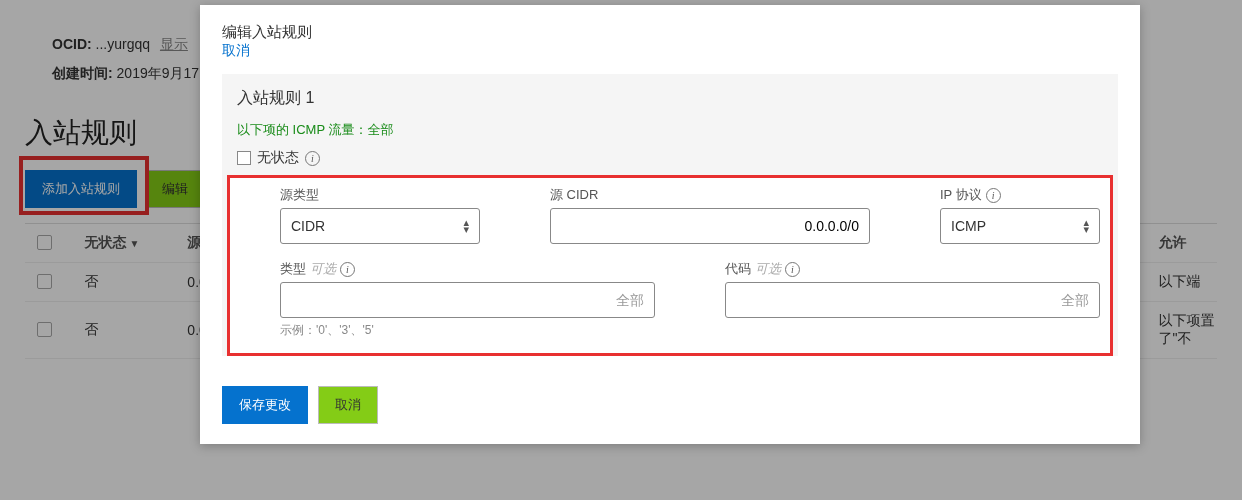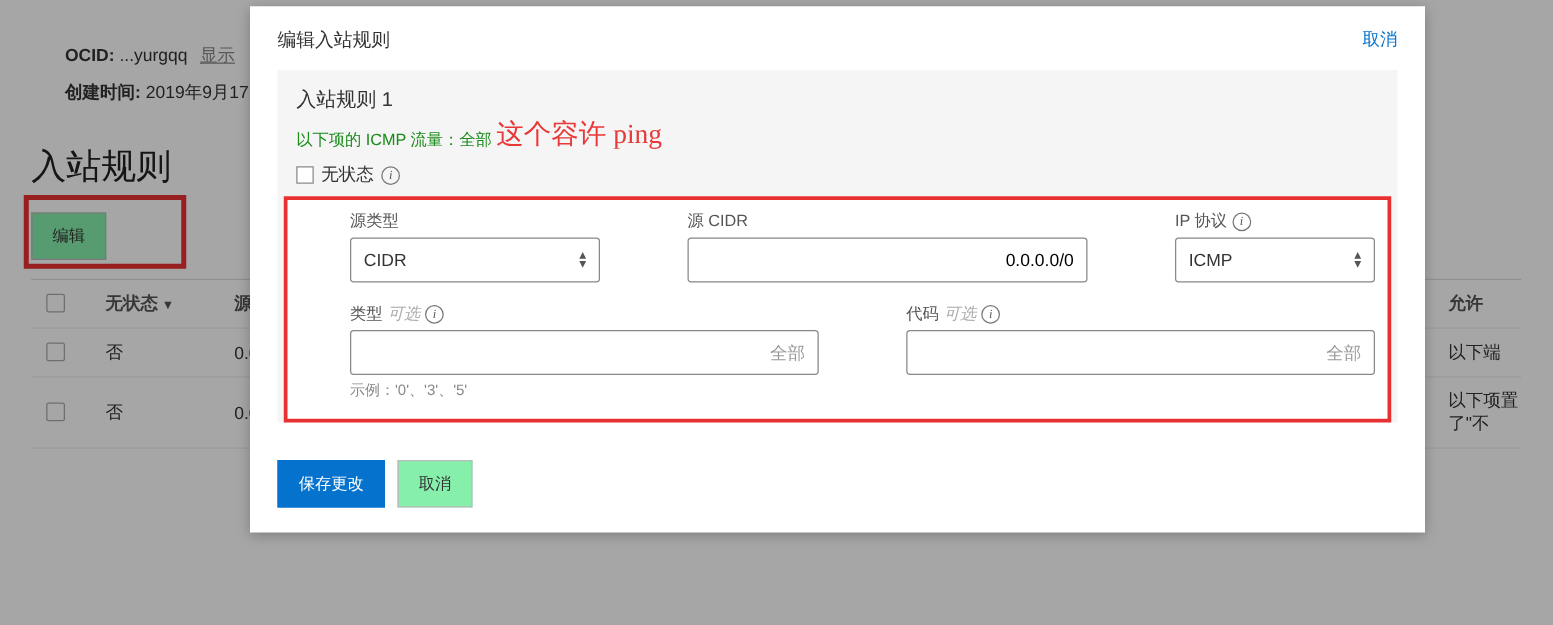--- a/index.html
+++ b/index.html
@@ -61,21 +61,21 @@
     }
     .btn-primary {
       background: #0572ce;
       color: #fff;
       border: 1px solid #0572ce;
       padding: 9px 16px;
       cursor: pointer;
       font-size: 13px;
     }
     .btn-secondary {
-      background: #86efac;
+      background: #84cc16;
       color: #333;
       border: 1px solid #bbb;
       padding: 9px 16px;
       cursor: pointer;
       font-size: 13px;
     }
     .btn-row-highlight {
       position: absolute;
       border: 4px solid #e83030;
       left: -6px;
@@ -123,20 +123,21 @@
       background: #fff;
       box-shadow: 0 2px 10px rgba(0,0,0,0.25);
       z-index: 10;
       padding: 0;
     }
     
     .modal-header {
       display: flex;
       justify-content: space-between;
       padding: 18px 22px 14px;
+      flex-direction: column;
     }
     .modal-title { font-size: 15px; }
     .modal-cancel { color: #0572ce; cursor: pointer; font-size: 14px; }
     
     .modal-body {
       padding: 0 22px 15px;
     }
     
     .rule-section {
       background: #f5f5f5;
@@ -253,20 +254,21 @@
     <div>
       <span class="bold">创建时间:</span>
       <span>2019年9月17</span>
     </div>
   </div>
   
   <h1 class="page-title">入站规则</h1>
   
   <div class="btn-row">
     <div class="btn-row-highlight"></div>
+    <button class="btn-primary">添加入站规则</button>
     <button class="btn-secondary">编辑</button>
   </div>
   
   <div class="bg-table">
     <div class="header-row">
       <div class="cb-cell">
           <div class="cb"></div>
         </div>
       <div class="c1"><span>无状态</span><span class="caret">▼</span></div>
       <div class="c2">源</div>
@@ -302,21 +304,20 @@
 <div class="modal">
   <div class="modal-header">
     <span class="modal-title">编辑入站规则</span>
     <span class="modal-cancel">取消</span>
   </div>
 
   <div class="modal-body">
     <div class="rule-section">
       <div class="rule-title">入站规则 1</div>
       <div class="icmp-line">以下项的 ICMP 流量：全部</div>
-      <div class="red-annotation">这个容许 ping</div>
       <div class="stateless-row">
         <div class="checkbox"></div>
         <span>无状态</span>
         <span class="info-icon">i</span>
       </div>
 
       <div class="form-highlight">
 
         <div class="form-row">
           <div class="form-field">

